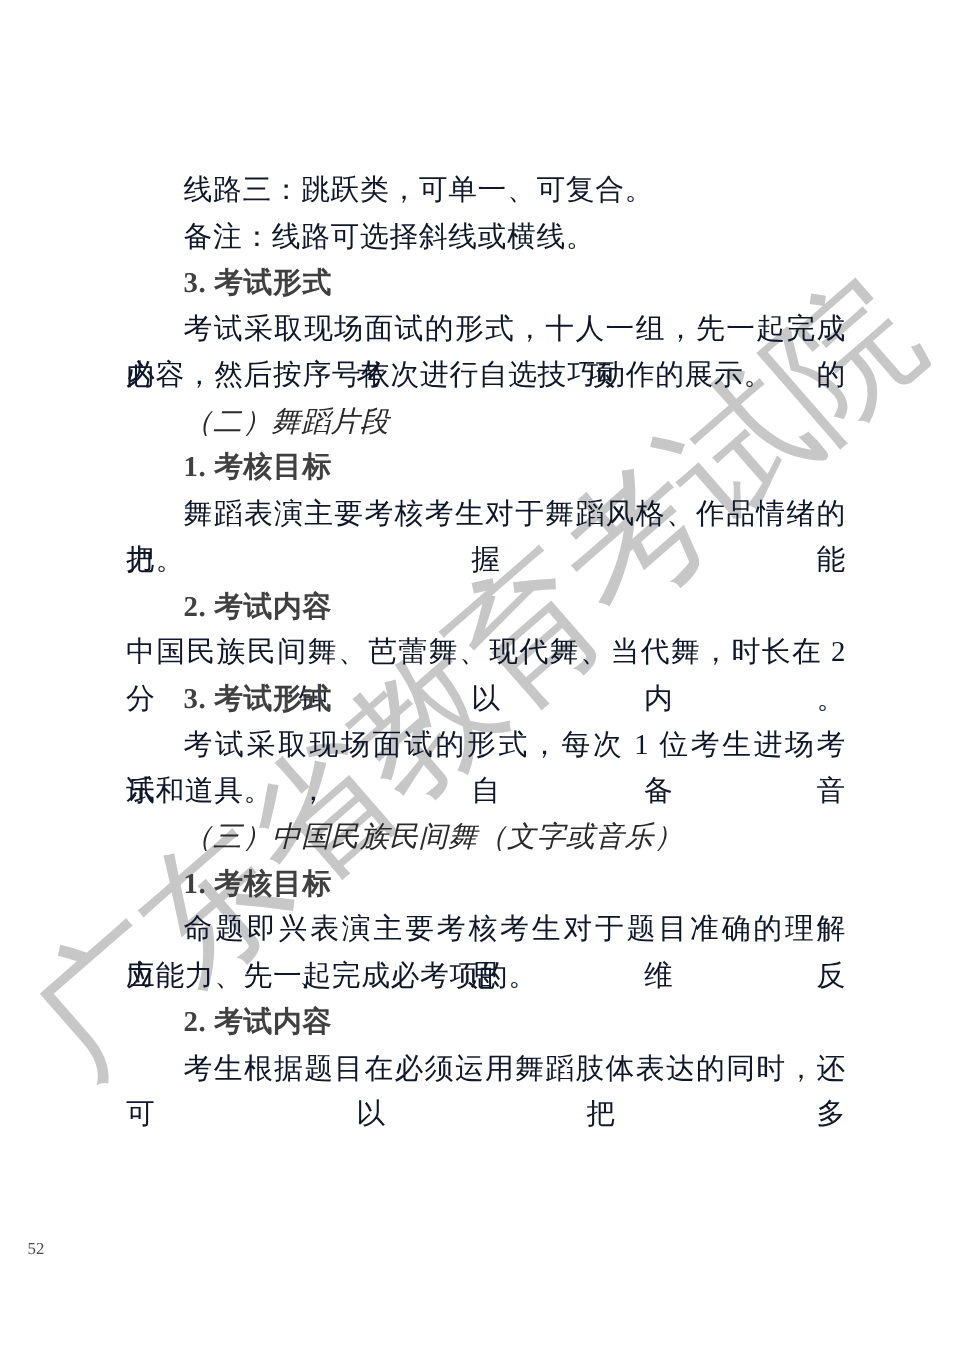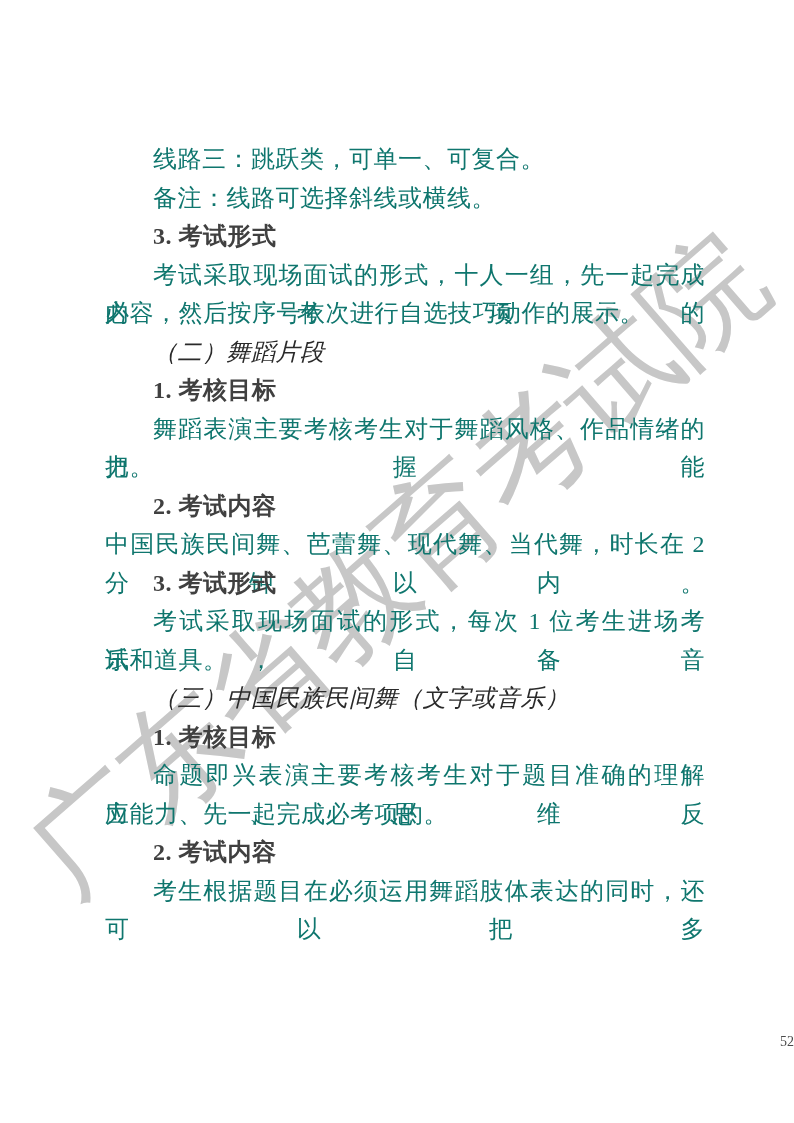--- a/index.html
+++ b/index.html
@@ -33,21 +33,21 @@
     position: absolute;
     left: 105px;
     top: 140px;
     width: 600px;
     z-index: 2;
   }
   .line {
     font-size: 24px;
     line-height: 38.5px;
     height: 38.5px;
-    color: #0f766e;
+    color: #0f172a;
     text-align: left;
     letter-spacing: 0.5px;
   }
   .line.indent {
     text-indent: 2em;
   }
   .line.fill {
     text-align: justify;
     text-align-last: justify;
   }
@@ -57,21 +57,21 @@
   }
   .line.subsection {
     font-style: italic;
     color: #2a2a2a;
   }
   .footer-pagenum {
     position: absolute;
     left: 0;
     right: 0;
     top: 1034px;
-    text-align: right;
+    text-align: left;
     font-size: 14px;
     color: #4a4a4a;
     z-index: 2;
     font-family: "Liberation Serif", "DejaVu Serif", serif;
     padding-left: 23px;
   }
 </style>
 </head>
 <body>
 

